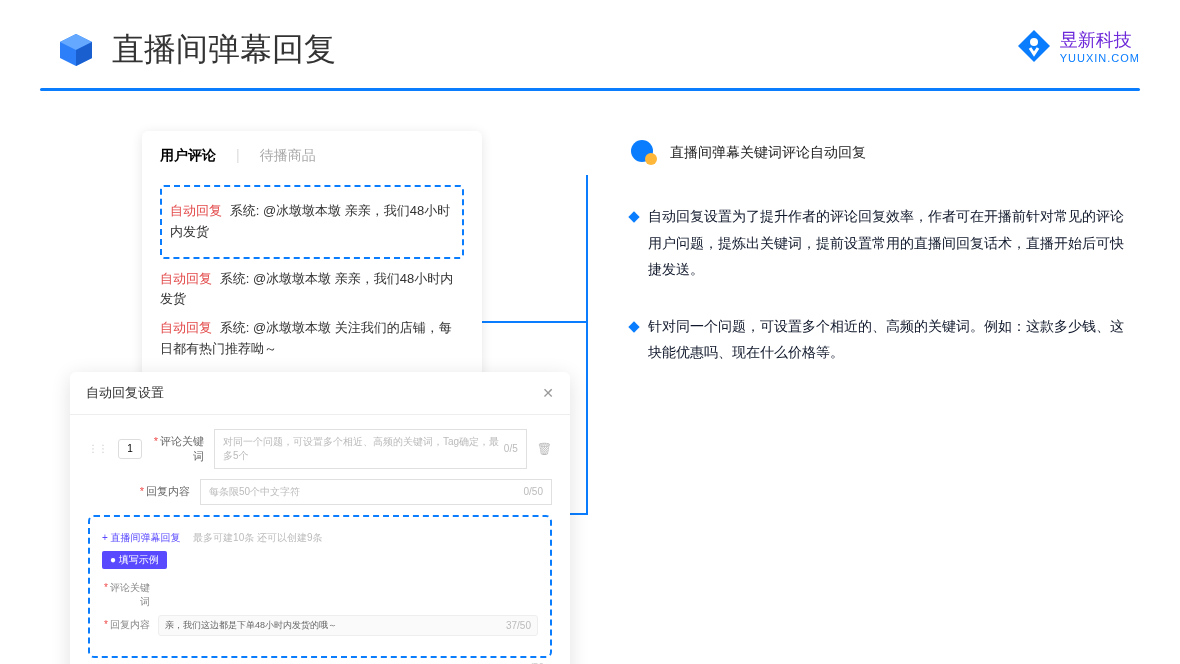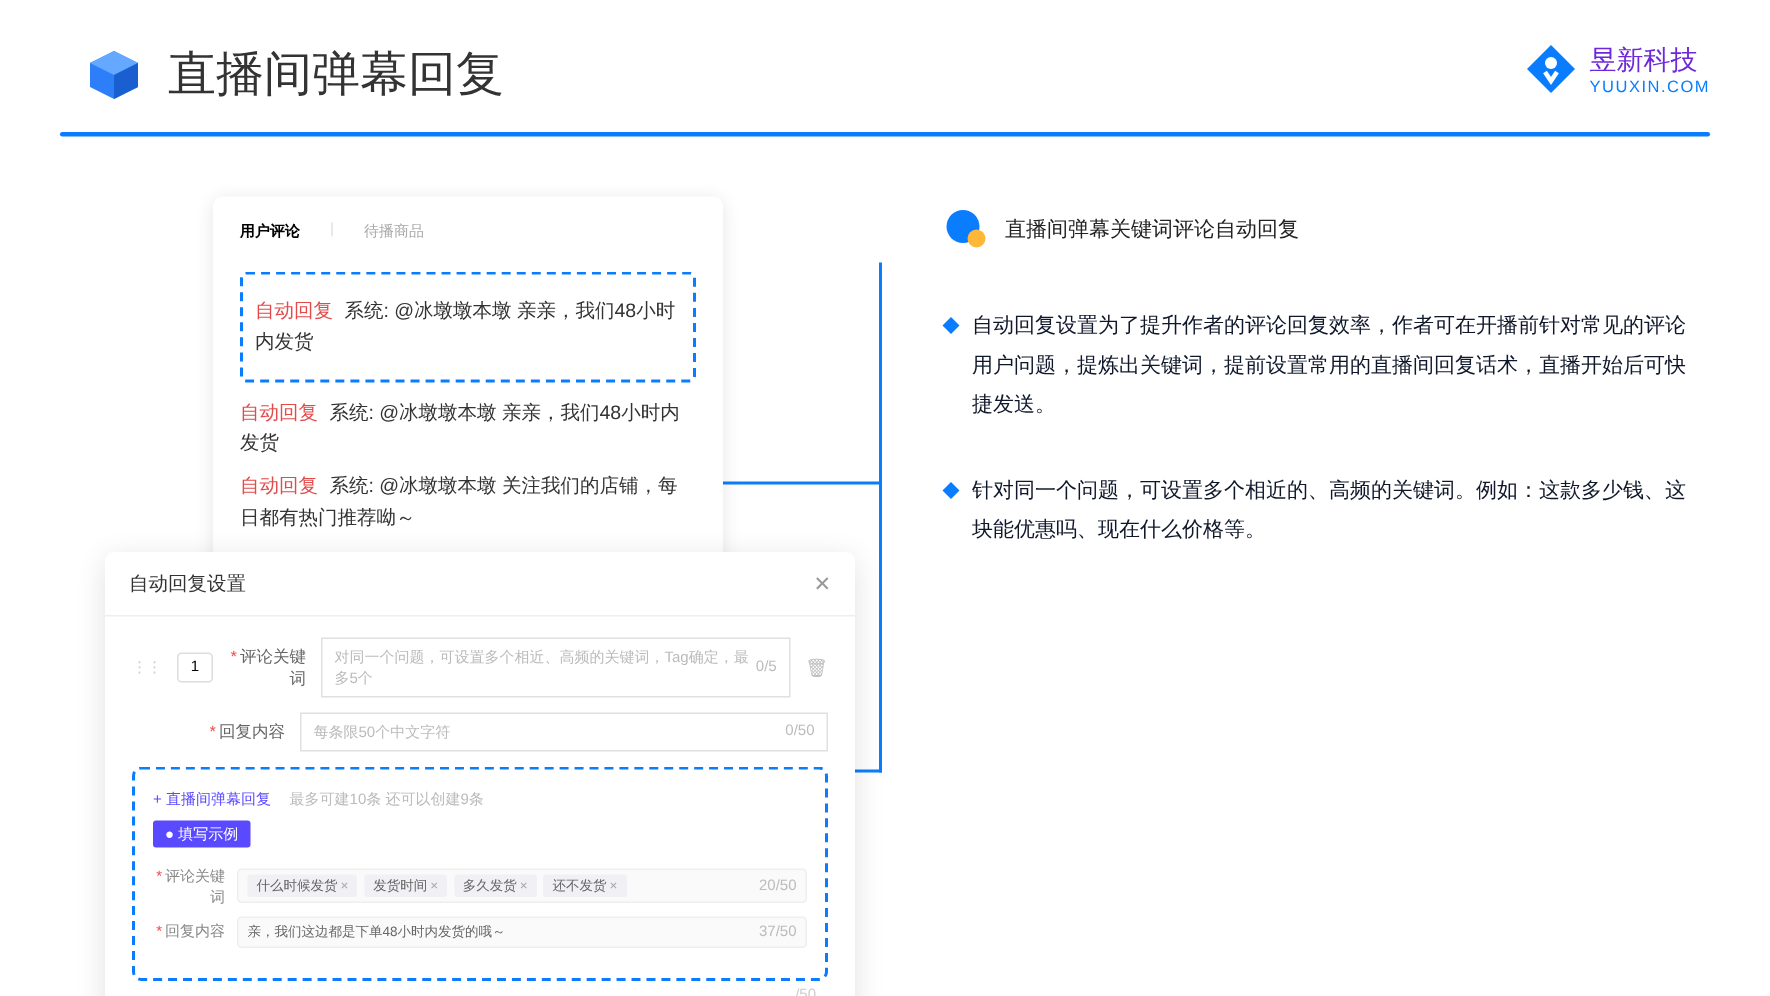--- a/index.html
+++ b/index.html
@@ -15,21 +15,21 @@
 .brand-cn { font-size: 18px; color: #6d28d9; font-weight: 500; }
 .brand-en { font-size: 11px; color: #0a7dff; letter-spacing: 1px; }
 .divider { height: 3px; background: #0a7dff; margin: 16px 40px 0 40px; border-radius: 2px; }
 
 
 .content { display: flex; padding: 40px 40px 0 70px; gap: 60px; align-items: flex-start; }
 
 
 .screenshot-wrap { position: relative; width: 500px; }
 .comments-card { width: 340px; background: #fff; border-radius: 6px; box-shadow: 0 2px 12px rgba(0,0,0,.1); padding: 16px 18px 24px; margin-left: 72px; position: relative; z-index: 2; }
-.tabs { display: flex; gap: 20px; font-size: 10px; color: #444; padding-bottom: 14px; }
+.tabs { display: flex; gap: 20px; font-size: 14px; color: #444; padding-bottom: 14px; }
 .tab-active { font-weight: 600; color: #000; }
 .tab-inactive { color: #aaa; }
 .highlight-box { border: 2px dashed #0a7dff; border-radius: 4px; padding: 6px 8px; margin: 6px 0 10px; }
 .comment-line { font-size: 13px; line-height: 1.6; color: #444; margin: 8px 0; }
 .auto-label { color: #e34a4a; margin-right: 4px; }
 .sys-label { color: #333; }
 .mention { color: #333; }
 
 .modal-card { width: 500px; background: #fff; border-radius: 6px; box-shadow: 0 4px 20px rgba(0,0,0,.12); margin-top: -20px; position: relative; z-index: 3; padding: 0 0 20px; }
 .modal-header { display: flex; justify-content: space-between; align-items: center; padding: 12px 16px; font-size: 13px; color: #333; border-bottom: 1px solid #eee; }
@@ -155,29 +155,20 @@
         </div>
 
         <div class="block2">
           <div>
             <span class="add-link">+ 直播间弹幕回复</span>
             <span class="hint">最多可建10条 还可以创建9条</span>
           </div>
           <span class="example-badge">● 填写示例</span>
           <div class="small-row">
             <span class="small-label"><span class="red-dot">*</span><span>评论关键词</span></span>
-            <span class="small-input">
-              <span>
-                <span class="tag"><span>什么时候发货</span><span class="tag-x">×</span></span>
-                <span class="tag"><span>发货时间</span><span class="tag-x">×</span></span>
-                <span class="tag"><span>多久发货</span><span class="tag-x">×</span></span>
-                <span class="tag"><span>还不发货</span><span class="tag-x">×</span></span>
-              </span>
-              <span class="count">20/50</span>
-            </span>
           </div>
           <div class="small-row">
             <span class="small-label"><span class="red-dot">*</span><span>回复内容</span></span>
             <span class="small-input">
               <span>亲，我们这边都是下单48小时内发货的哦～</span>
               <span class="count">37/50</span>
             </span>
           </div>
         </div>
         <div style="text-align:right;font-size:10px;color:#ccc;padding:4px 8px 0">/50</div>

